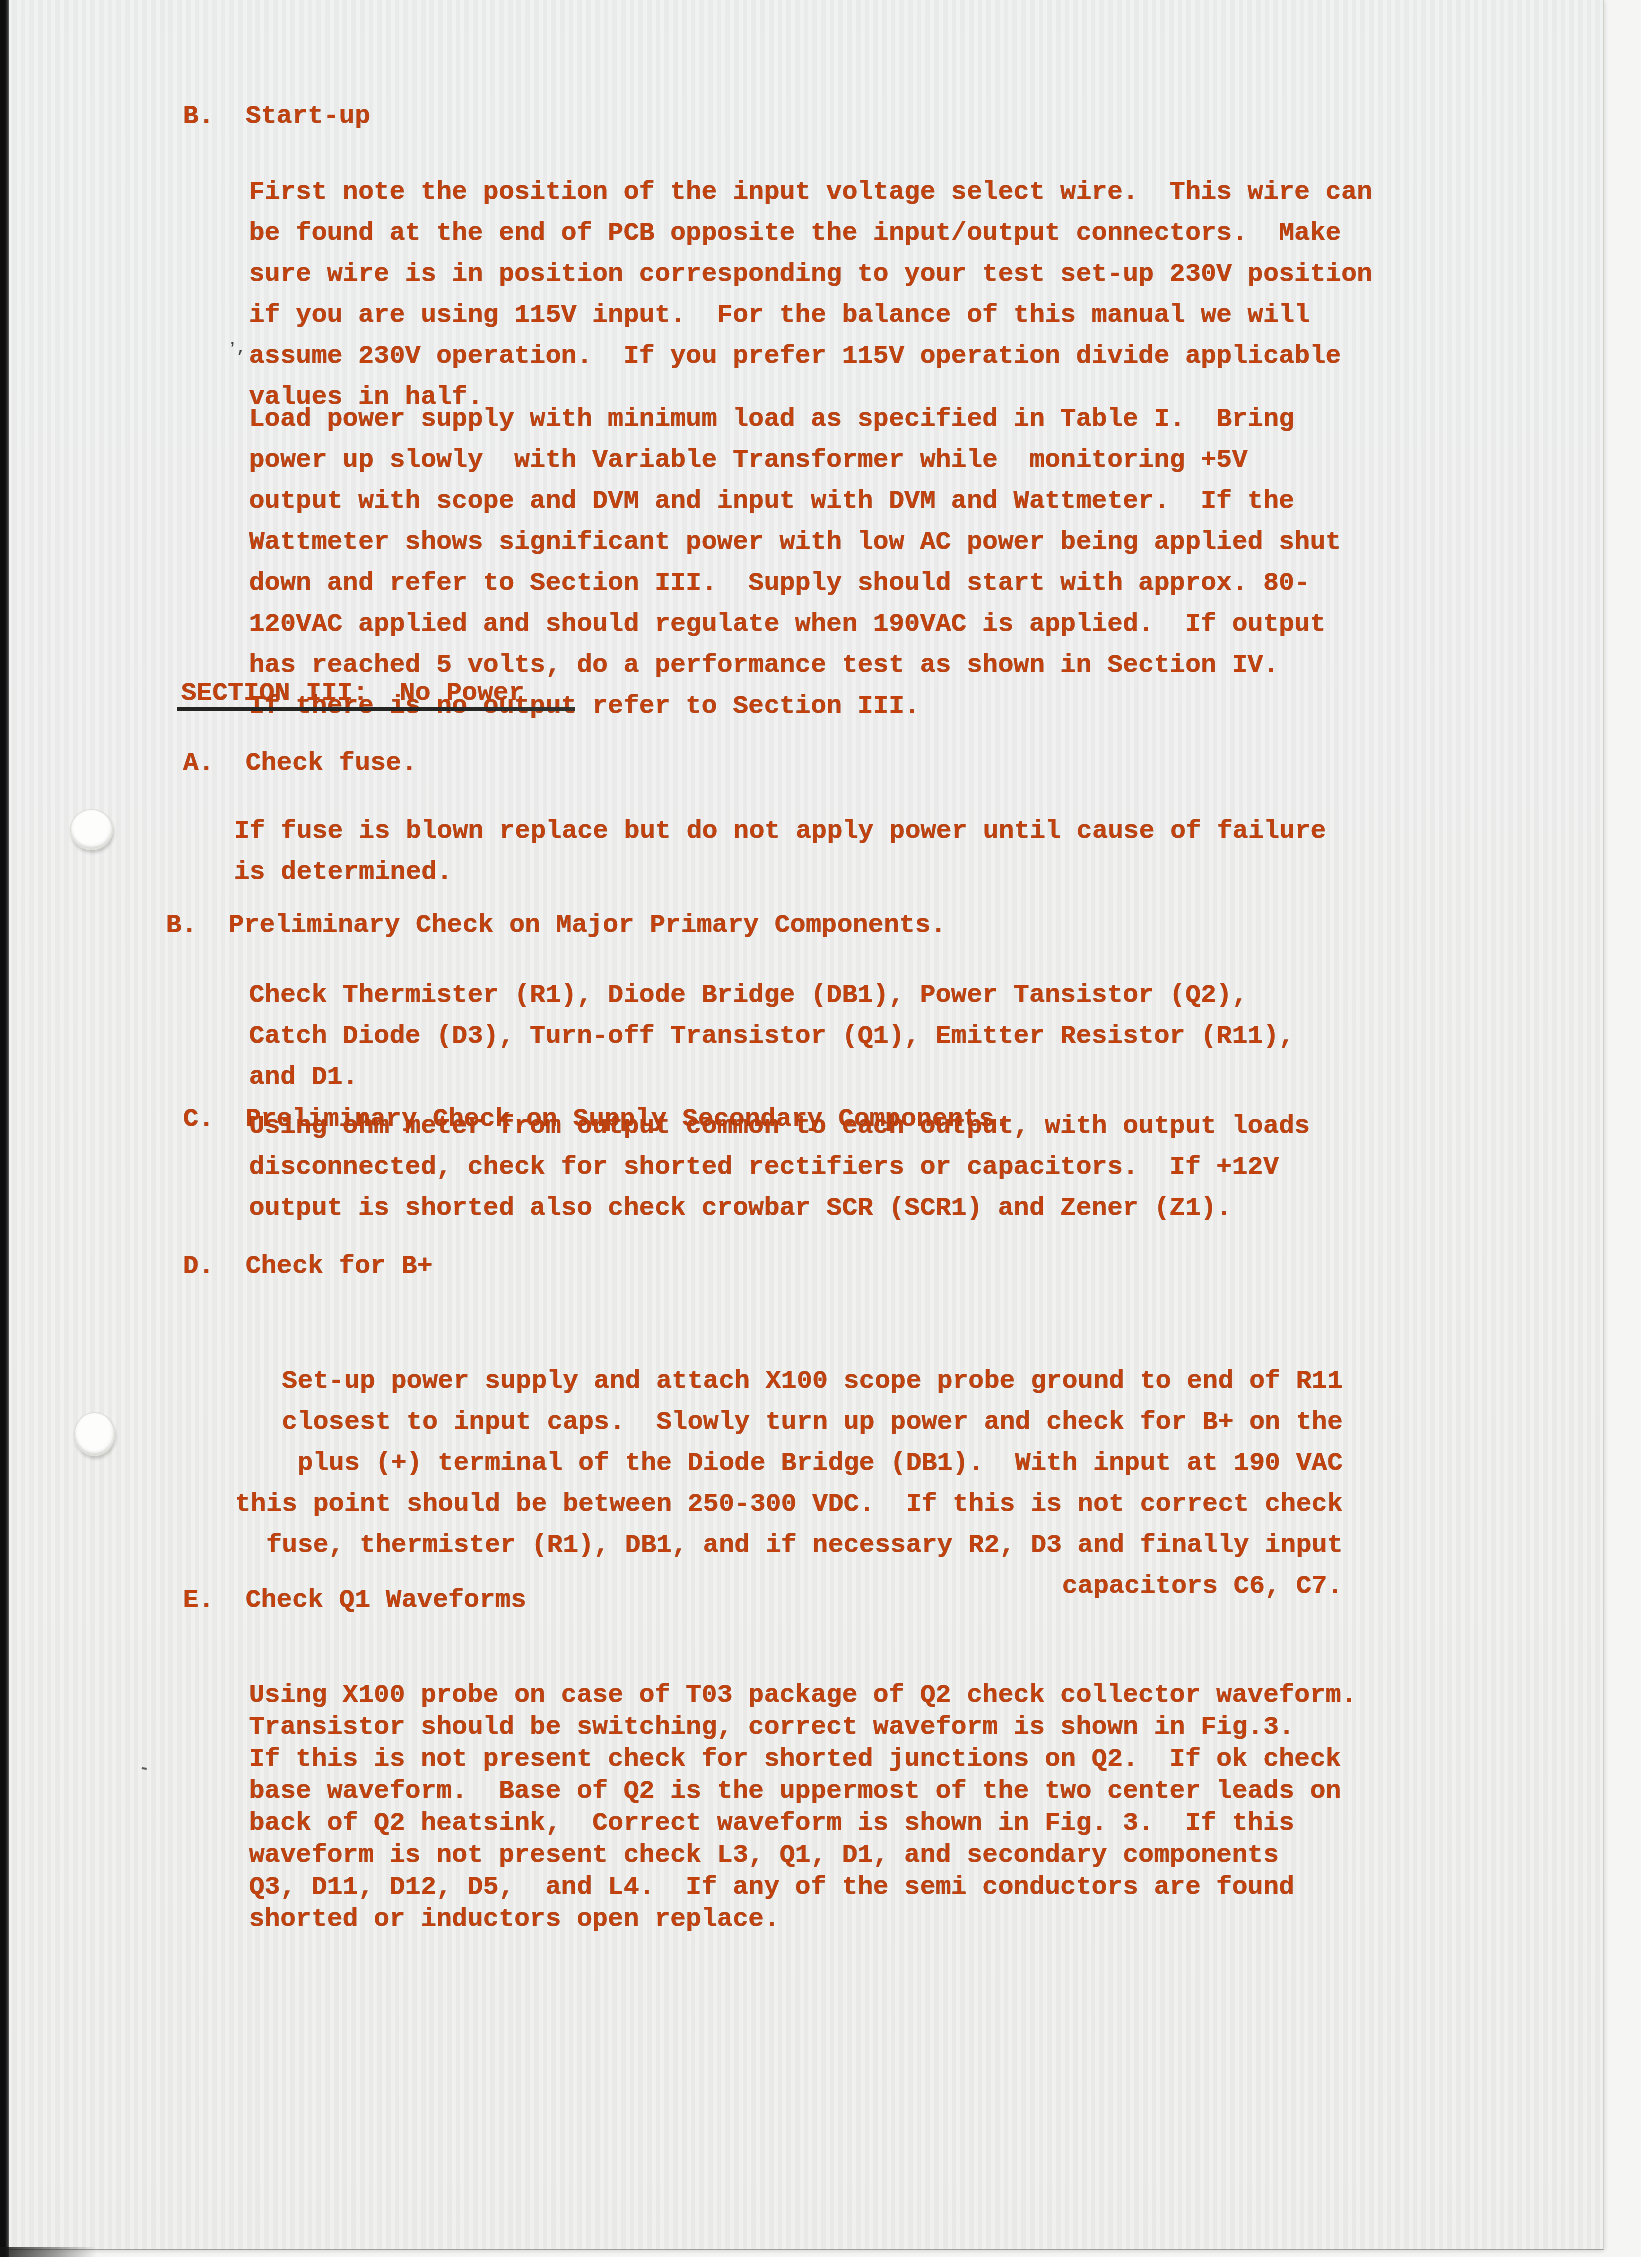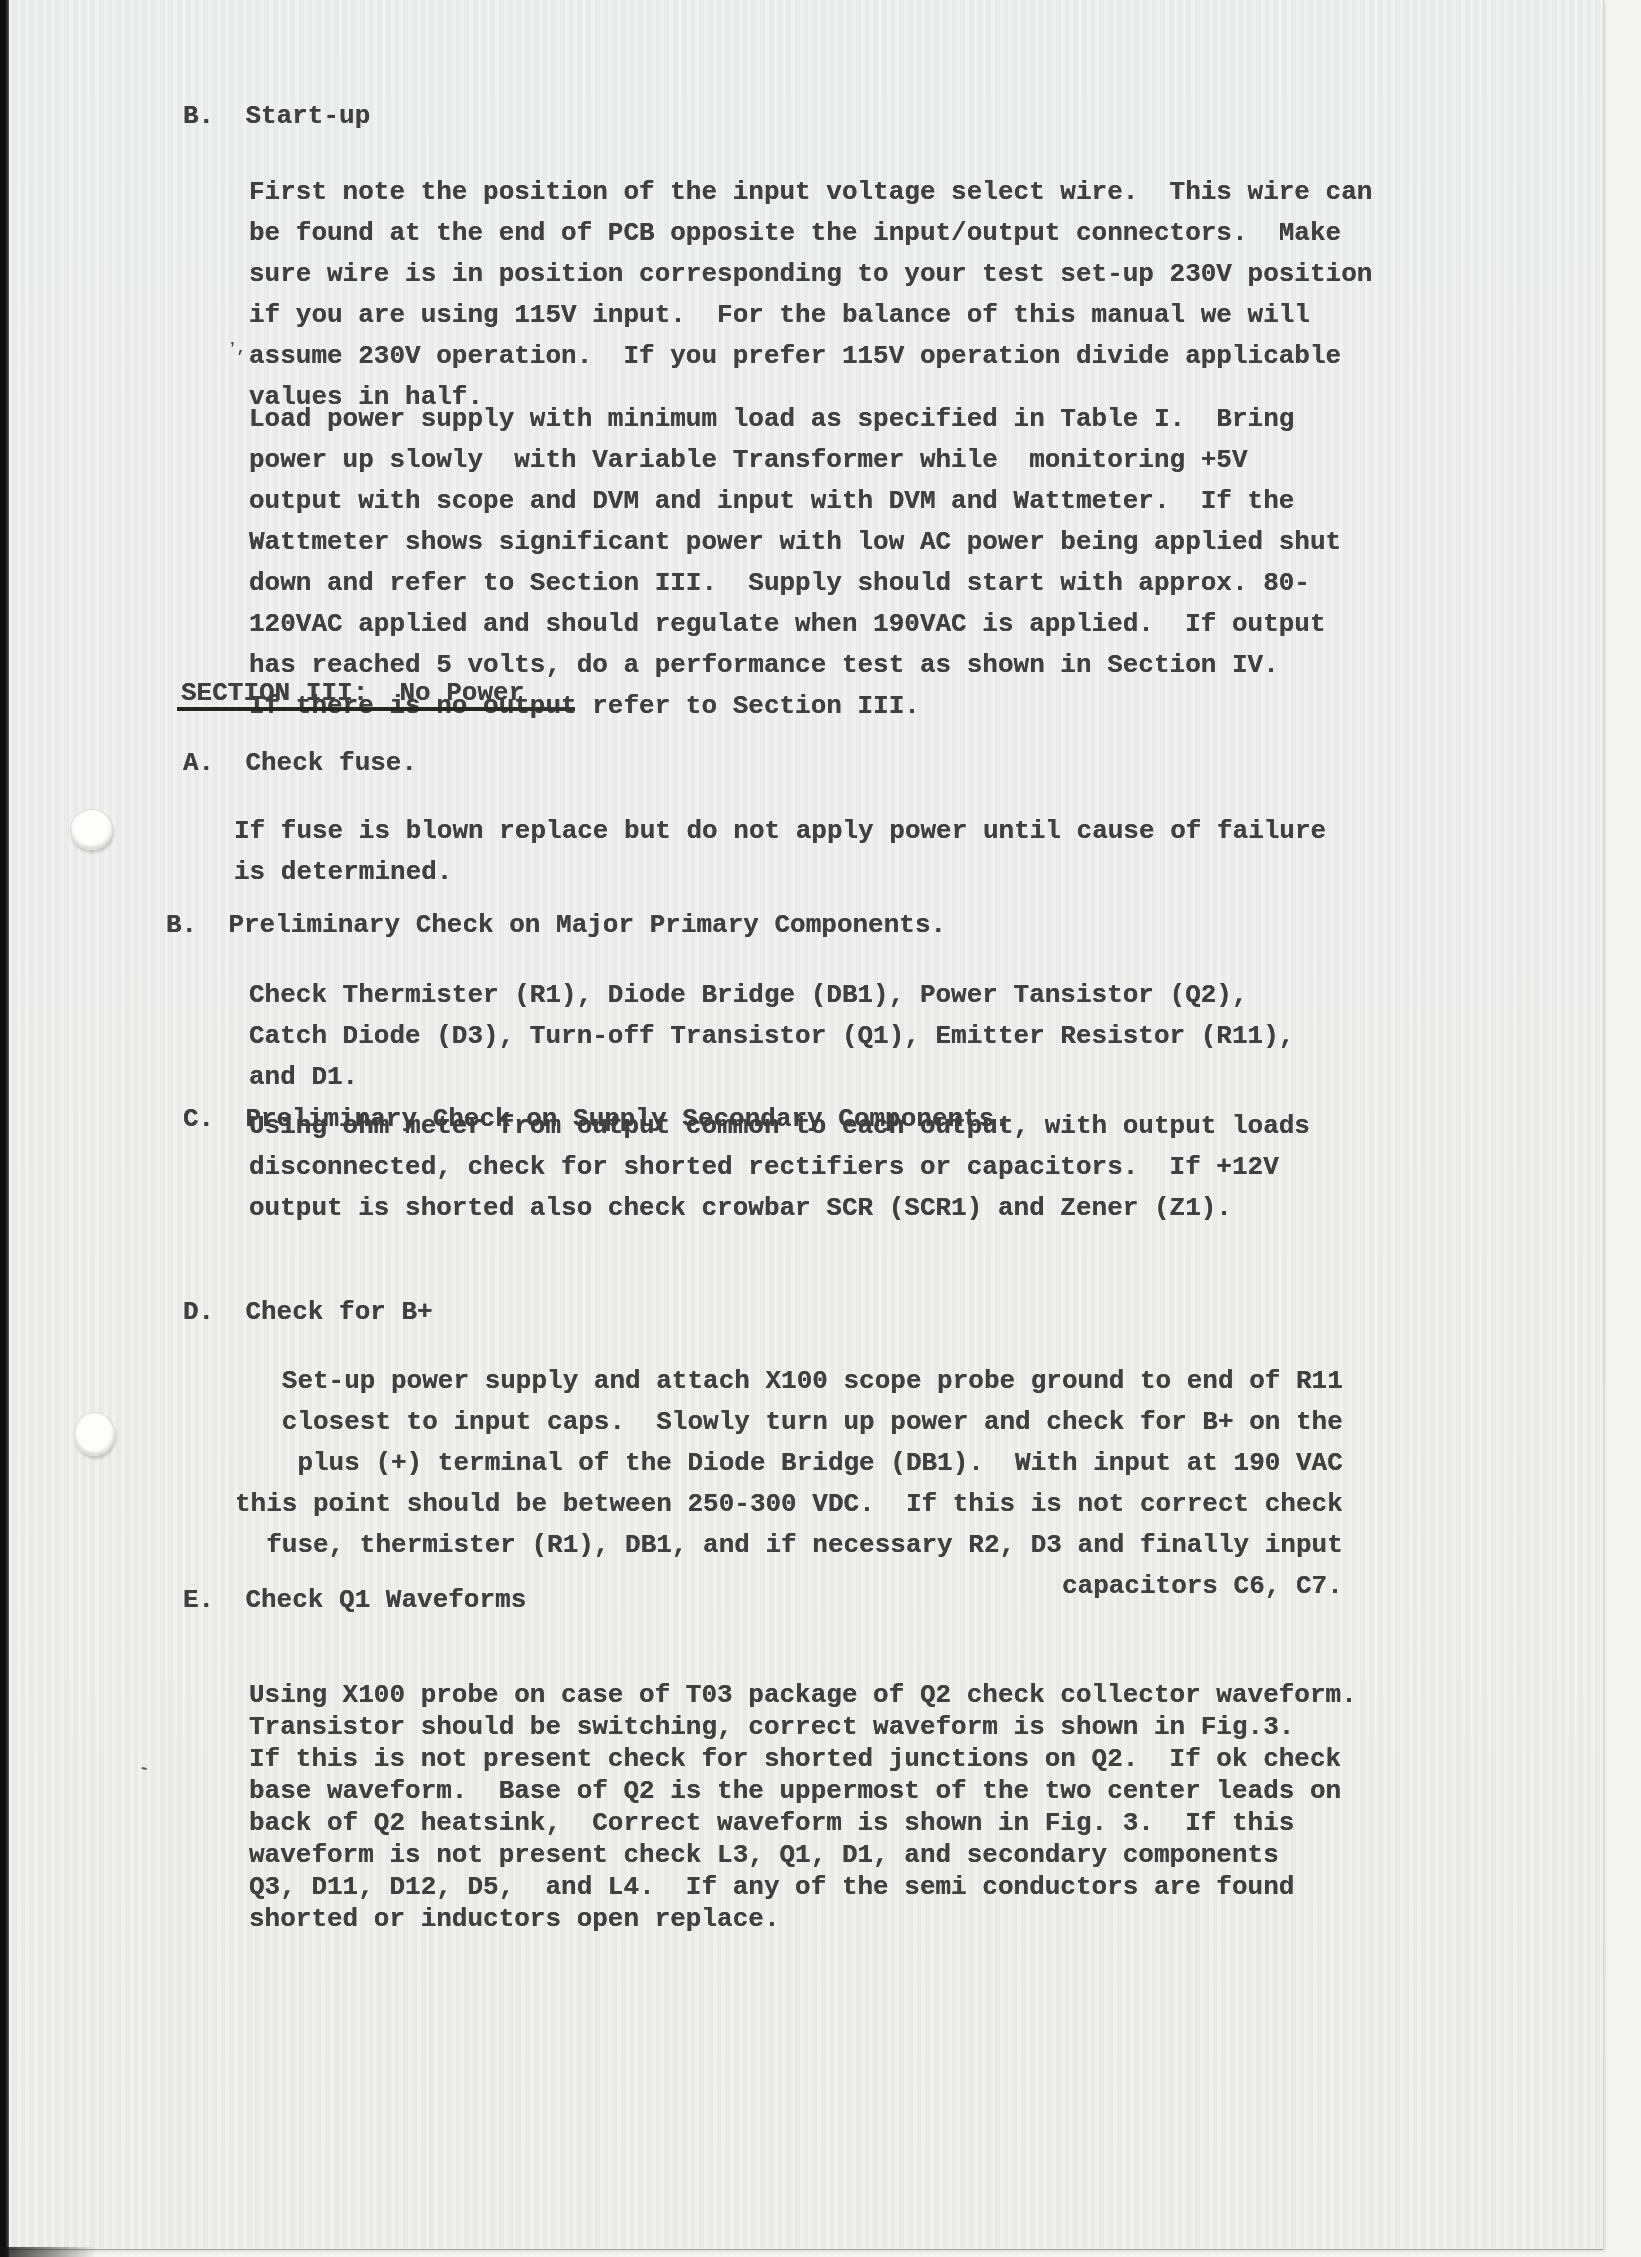--- a/index.html
+++ b/index.html
@@ -50,21 +50,21 @@
     background: radial-gradient(ellipse at 45% 40%, #fdfdfc 55%, #f3f3f0 85%);
     border: 1px solid #dddcd6;
     box-shadow: 1px 2.9px 2.9px rgba(110,110,104,0.30), inset 0 -1.9px 2.9px rgba(150,150,144,0.35);
   }
   .hole-top    { left: 70px; top: 809px; width: 41px; height: 39px; }
   .hole-bottom { left: 74px; top: 1412px; width: 39px; height: 42px; }
 
   .scan-text {
     position: absolute;
     white-space: pre;
-    color: #404040;
+    color: #c2410c;
     font-family: "Liberation Mono", "DejaVu Sans Mono", monospace;
     font-size: 26px;
     font-weight: 700;
     filter: blur(0.3px);
     text-shadow: 0 0 0.5px rgba(33,33,32,0.75);
   }
   .para { line-height: 41px; }
   .para-wide { line-height: 32px; margin-top: 28px; }
   .label { line-height: 31px; }
 
@@ -135,21 +135,21 @@
 <div class="scan-text label" style="left:166px; top:910px;text-align:right;">B.  Preliminary Check on Major Primary Components.</div>
 <div class="scan-text para" style="left:249px; top:975px;">Check Thermister (R1), Diode Bridge (DB1), Power Tansistor (Q2),
 Catch Diode (D3), Turn-off Transistor (Q1), Emitter Resistor (R11),
 and D1.</div>
 
 <div class="scan-text label" style="left:183px; top:1104px;">C.  Preliminary Check on Supply Secondary Components.</div>
 <div class="scan-text para" style="left:249px; top:1106px;">Using ohm meter from output common to each output, with output loads
 disconnected, check for shorted rectifiers or capacitors.  If +12V
 output is shorted also check crowbar SCR (SCR1) and Zener (Z1).</div>
 
-<div class="scan-text label" style="left:183px; top:1297px;">D.  Check for B+</div>
+<div class="scan-text label" style="left:183px; top:1251px;">D.  Check for B+</div>
 <div class="scan-text para" style="left:235px; top:1361px;text-align:right;">Set-up power supply and attach X100 scope probe ground to end of R11
 closest to input caps.  Slowly turn up power and check for B+ on the
 plus (+) terminal of the Diode Bridge (DB1).  With input at 190 VAC
 this point should be between 250-300 VDC.  If this is not correct check
 fuse, thermister (R1), DB1, and if necessary R2, D3 and finally input
 capacitors C6, C7.</div>
 
 <div class="scan-text label" style="left:183px; top:1585px;">E.  Check Q1 Waveforms</div>
 <div class="scan-text para-wide scan-text" style="left:249px; top:1651px;">Using X100 probe on case of T03 package of Q2 check collector waveform.
 Transistor should be switching, correct waveform is shown in Fig.3.

